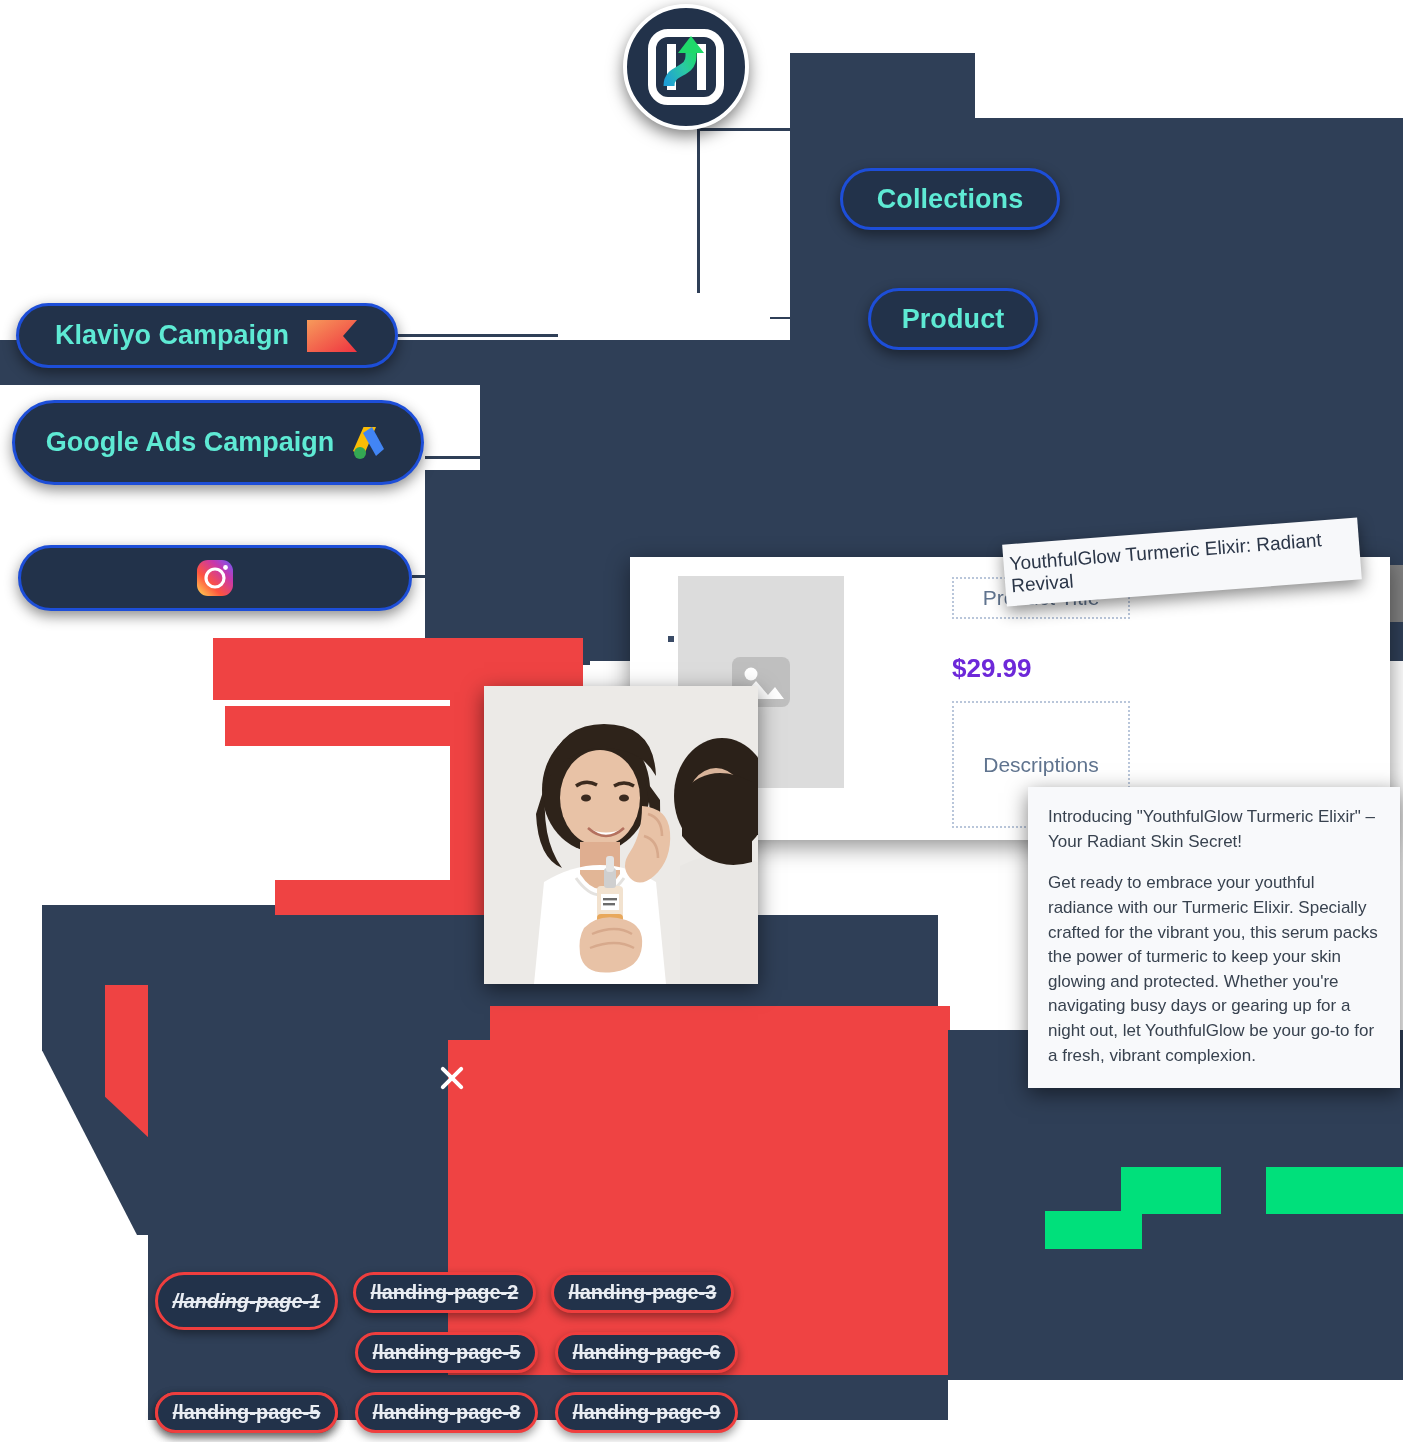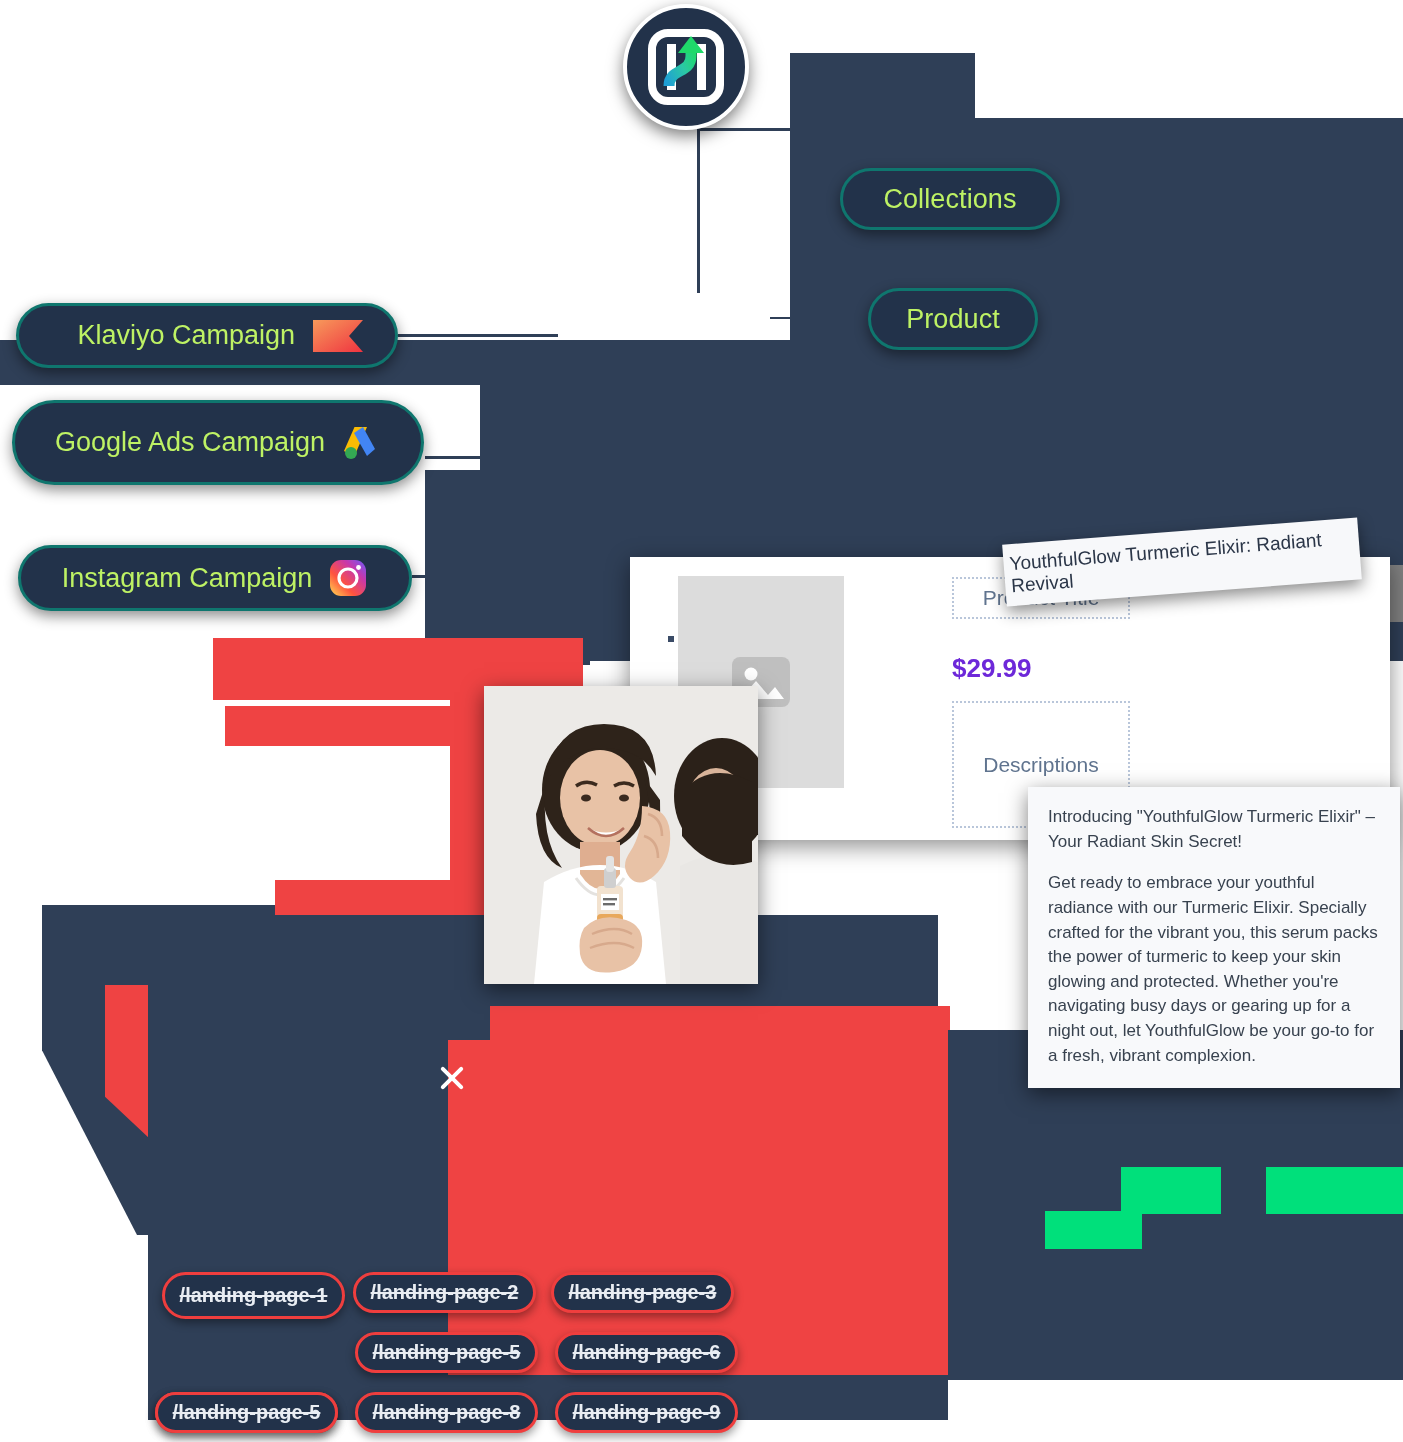--- a/index.html
+++ b/index.html
@@ -22,25 +22,25 @@
   .line{position:absolute;background:#2f3f57;}
 
   
   .pill{
     position:absolute;
     display:flex;
     align-items:center;
     justify-content:center;
     gap:16px;
     background:#22324a;
-    color:#bef264;
-    border:3px solid #0f766e;
+    color:#5eead4;
+    border:3px solid #1d4ed8;
     border-radius:999px;
     box-shadow:0 5px 14px rgba(0,0,0,.45);
-    font-weight:400;
+    font-weight:700;
     white-space:nowrap;
     box-sizing:border-box;
   }
   .pill.nav{font-size:27px;letter-spacing:.1px;}
   .pill.campaign{font-size:27px;padding:0 30px;}
   .pill.lp{
     font-size:20px;
     font-weight:700;
     border:3px solid #ef3e3e;
     box-shadow:0 4px 10px rgba(0,0,0,.4);
@@ -202,21 +202,21 @@
     </svg>
   </div>
 
   <div class="pill nav" style="left:840px;top:168px;width:220px;height:62px;">
     <span>Collections</span>
   </div>
   <div class="pill nav" style="left:868px;top:288px;width:170px;height:62px;">
     <span>Product</span>
   </div>
 
-  <div class="pill campaign" style="left:16px;top:303px;width:382px;height:65px;justify-content:flex-end;">
+  <div class="pill campaign" style="left:16px;top:303px;width:382px;height:65px;">
     <span>Klaviyo Campaign</span>
     <svg width="54" height="40" viewBox="0 0 54 40">
       <defs>
         <linearGradient id="klavGrad" x1="0" y1="0" x2="1" y2="1">
           <stop offset="0%" stop-color="#f79a5b"></stop>
           <stop offset="100%" stop-color="#ef3340"></stop>
         </linearGradient>
       </defs>
       <path d="M2 4 H52 L38 20 L52 36 H2 Z" fill="url(#klavGrad)"></path>
     </svg>
@@ -225,21 +225,20 @@
   <div class="pill campaign" style="left:12px;top:400px;width:412px;height:85px;">
     <span>Google Ads Campaign</span>
     <svg width="40" height="40" viewBox="0 0 40 40">
       <path d="M13.5 4 L26 4 L13 34 L3 28 Z" fill="#fbbc04"></path>
       <path d="M22 4 L34 26 L26 33 L13 10 Z" fill="#4285f4"></path>
       <circle cx="10" cy="30" r="6" fill="#34a853"></circle>
     </svg>
   </div>
 
   <div class="pill campaign" style="left:18px;top:545px;width:394px;height:66px;">
-    <span>Instagram Campaign</span>
     <svg width="40" height="40" viewBox="0 0 40 40">
       <defs>
         <linearGradient id="igGrad" x1="0" y1="1" x2="1" y2="0">
           <stop offset="0%" stop-color="#ffdd55"></stop>
           <stop offset="35%" stop-color="#ff543e"></stop>
           <stop offset="70%" stop-color="#c837ab"></stop>
           <stop offset="100%" stop-color="#6a5cff"></stop>
         </linearGradient>
       </defs>
       <rect x="2" y="2" width="36" height="36" rx="11" ry="11" fill="url(#igGrad)"></rect>
@@ -321,21 +320,21 @@
     </svg>
   </div>
 
   <div id="desc-pop">
     <p>Introducing "YouthfulGlow Turmeric Elixir" – Your Radiant Skin Secret!</p>
     <p>Get ready to embrace your youthful radiance with our Turmeric Elixir. Specially crafted for the vibrant you, this serum packs the power of turmeric to keep your skin glowing and protected. Whether you're navigating busy days or gearing up for a night out, let YouthfulGlow be your go-to for a fresh, vibrant complexion.</p>
   </div>
 
   <div id="close-x"></div>
 
-  <div class="pill lp" style="left:162px;top:1272px;width:183px;height:47px;">
+  <div class="pill lp" style="left:155px;top:1272px;width:183px;height:58px;font-style:italic;">
     <span class="lp-txt">/landing-page-1</span>
   </div>
   <div class="pill lp" style="left:353px;top:1272px;width:183px;height:41px;">
     <span class="lp-txt">/landing-page-2</span>
   </div>
   <div class="pill lp" style="left:551px;top:1272px;width:183px;height:41px;">
     <span class="lp-txt">/landing-page-3</span>
   </div>
 
   <div class="pill lp" style="left:155px;top:1392px;width:183px;height:41px;">

